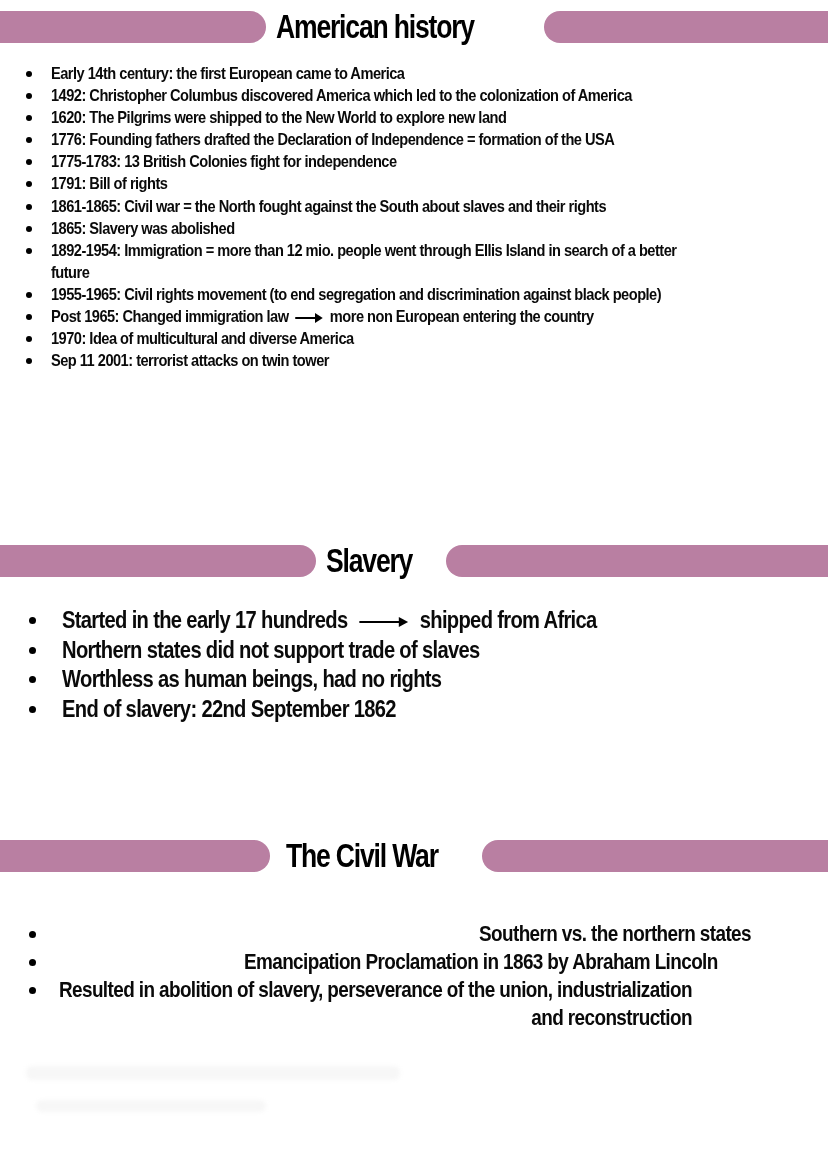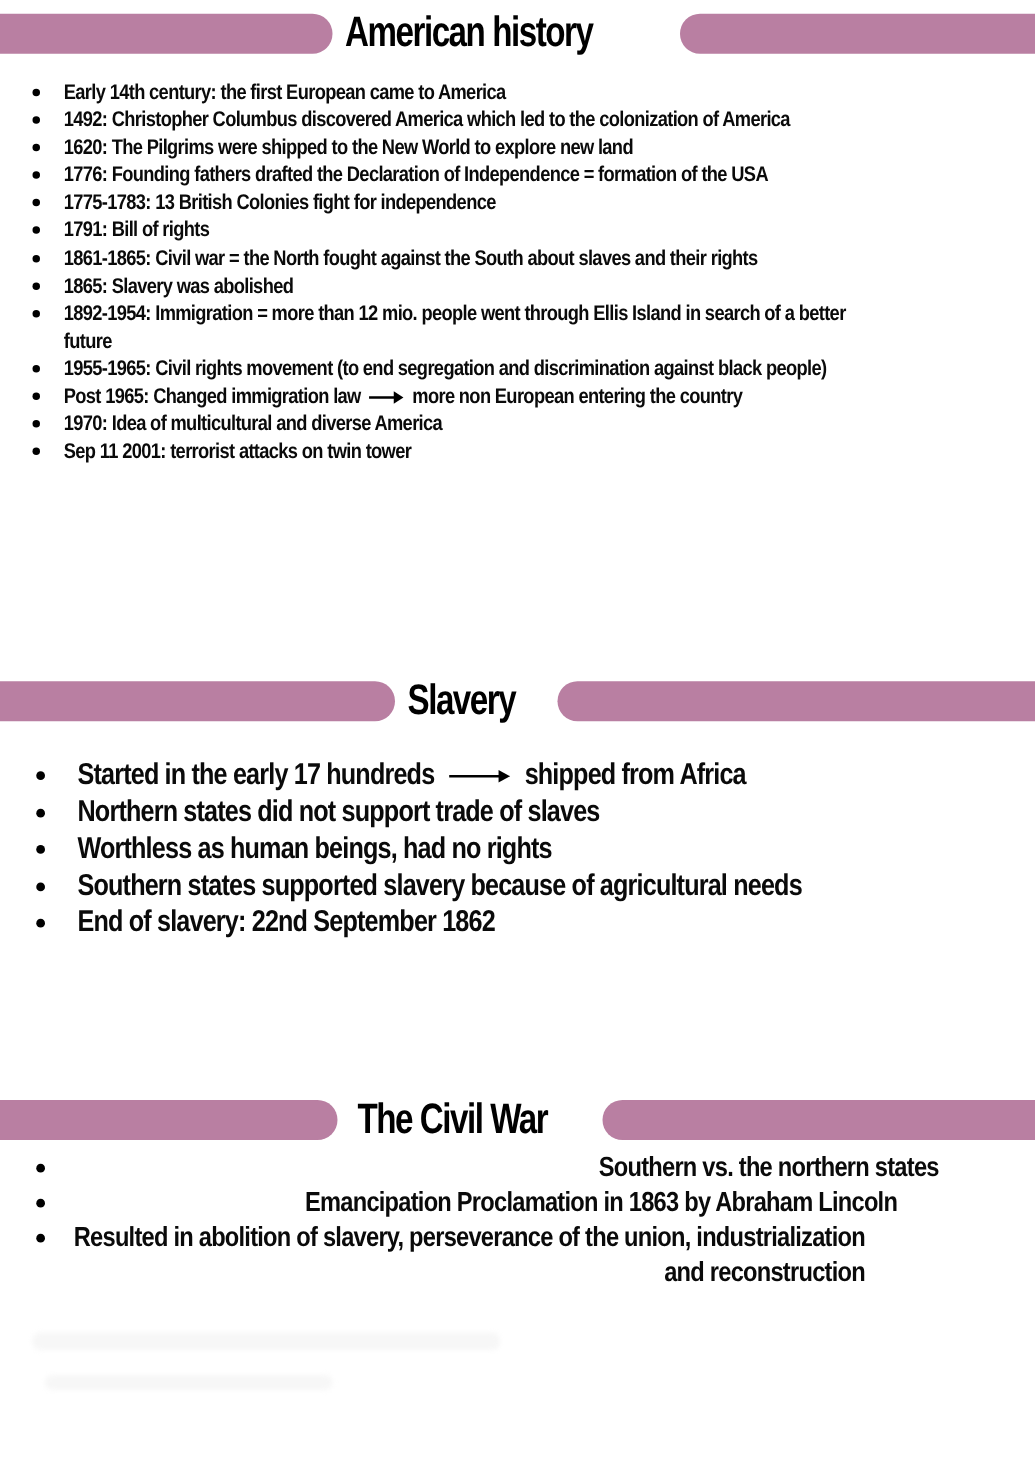--- a/index.html
+++ b/index.html
@@ -206,25 +206,24 @@
 <div class="header-row" style="top:509px;margin-top:36px;">
   <div class="pill left" style="width:316px;"></div>
   <h1 class="section-title" style="left:326px;">Slavery</h1>
   <div class="pill right" style="left:446px; width:382px;"></div>
 </div>
 
 <ul class="bullets" id="slavery-list">
   <li><span class="dot"></span><span class="txt"><span>Started in the early 17 hundreds</span><span class="arrow big"><span class="shaft"></span><span class="head"></span></span><span>shipped from Africa</span></span></li>
   <li><span class="dot"></span><span class="txt">Northern states did not support trade of slaves</span></li>
   <li><span class="dot"></span><span class="txt">Worthless as human beings, had no rights</span></li>
-  <li><span class="dot"></span><span class="txt">Southern states supported slavery because of agricultural needs</span></li>
   <li><span class="dot"></span><span class="txt">End of slavery: 22nd September 1862</span></li>
 </ul>
 
-<div class="header-row" style="top:880px;">
+<div class="header-row" style="top:840px;">
   <div class="pill left" style="width:270px;"></div>
   <h1 class="section-title" style="left:286px;">The Civil War</h1>
   <div class="pill right" style="left:482px; width:346px;"></div>
 </div>
 
 <ul class="bullets" id="civil-list">
   <li><span class="dot"></span><span class="txt">Southern vs. the northern states</span></li>
   <li><span class="dot"></span><span class="txt">Emancipation Proclamation in 1863 by Abraham Lincoln</span></li>
   <li class="wrap">
       <span class="dot"></span>

